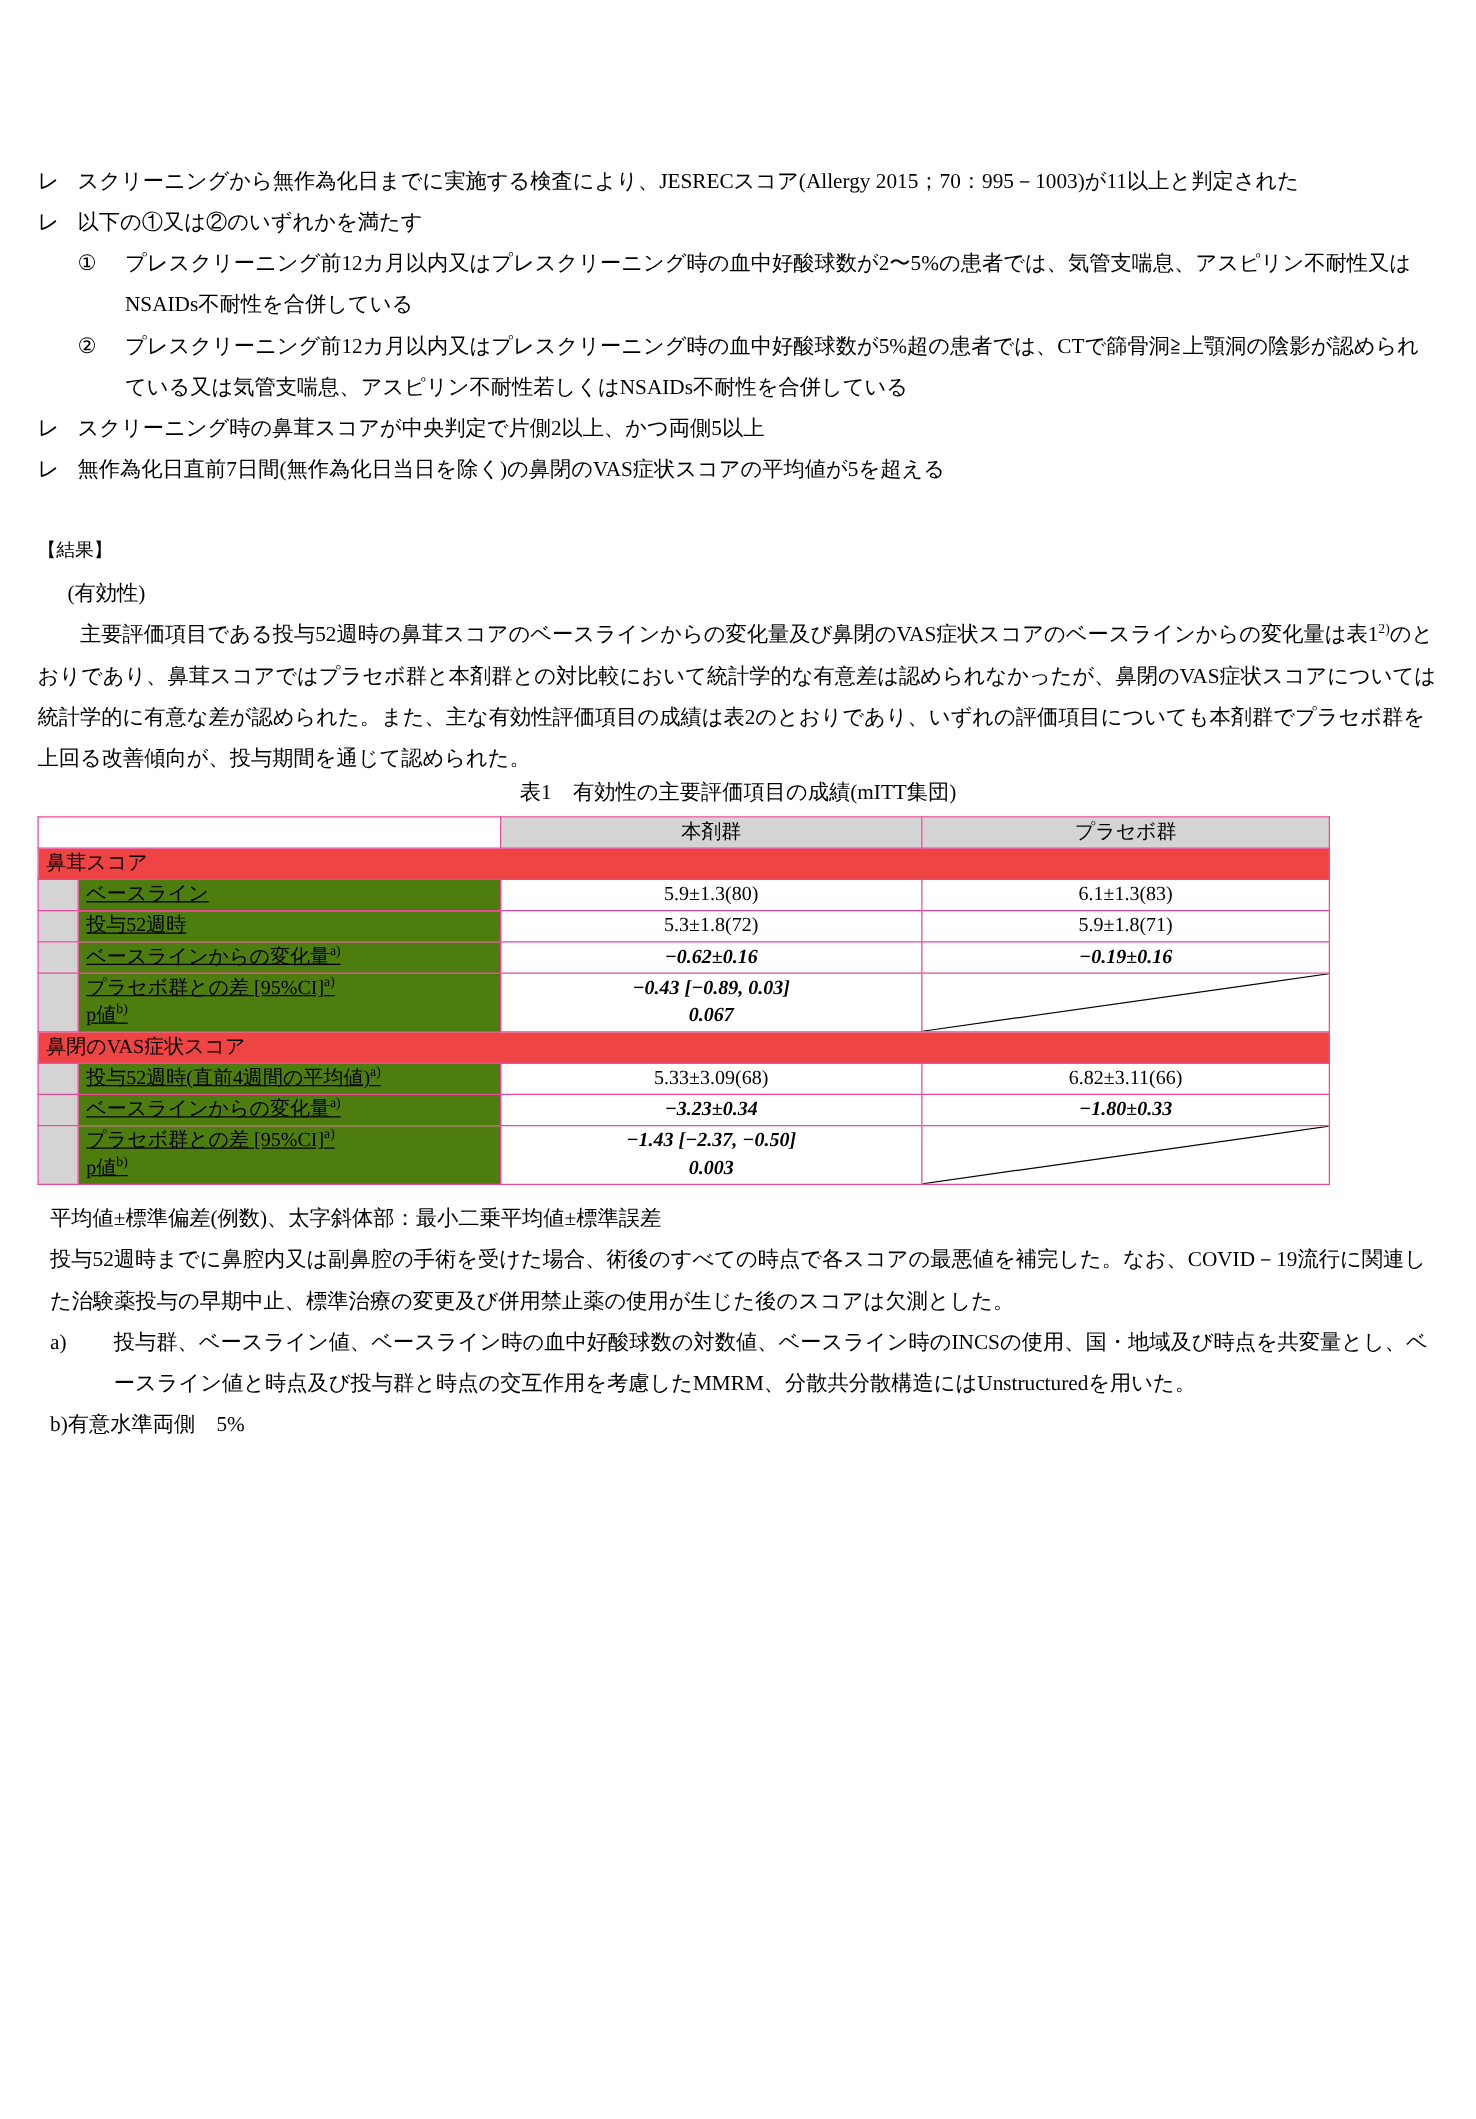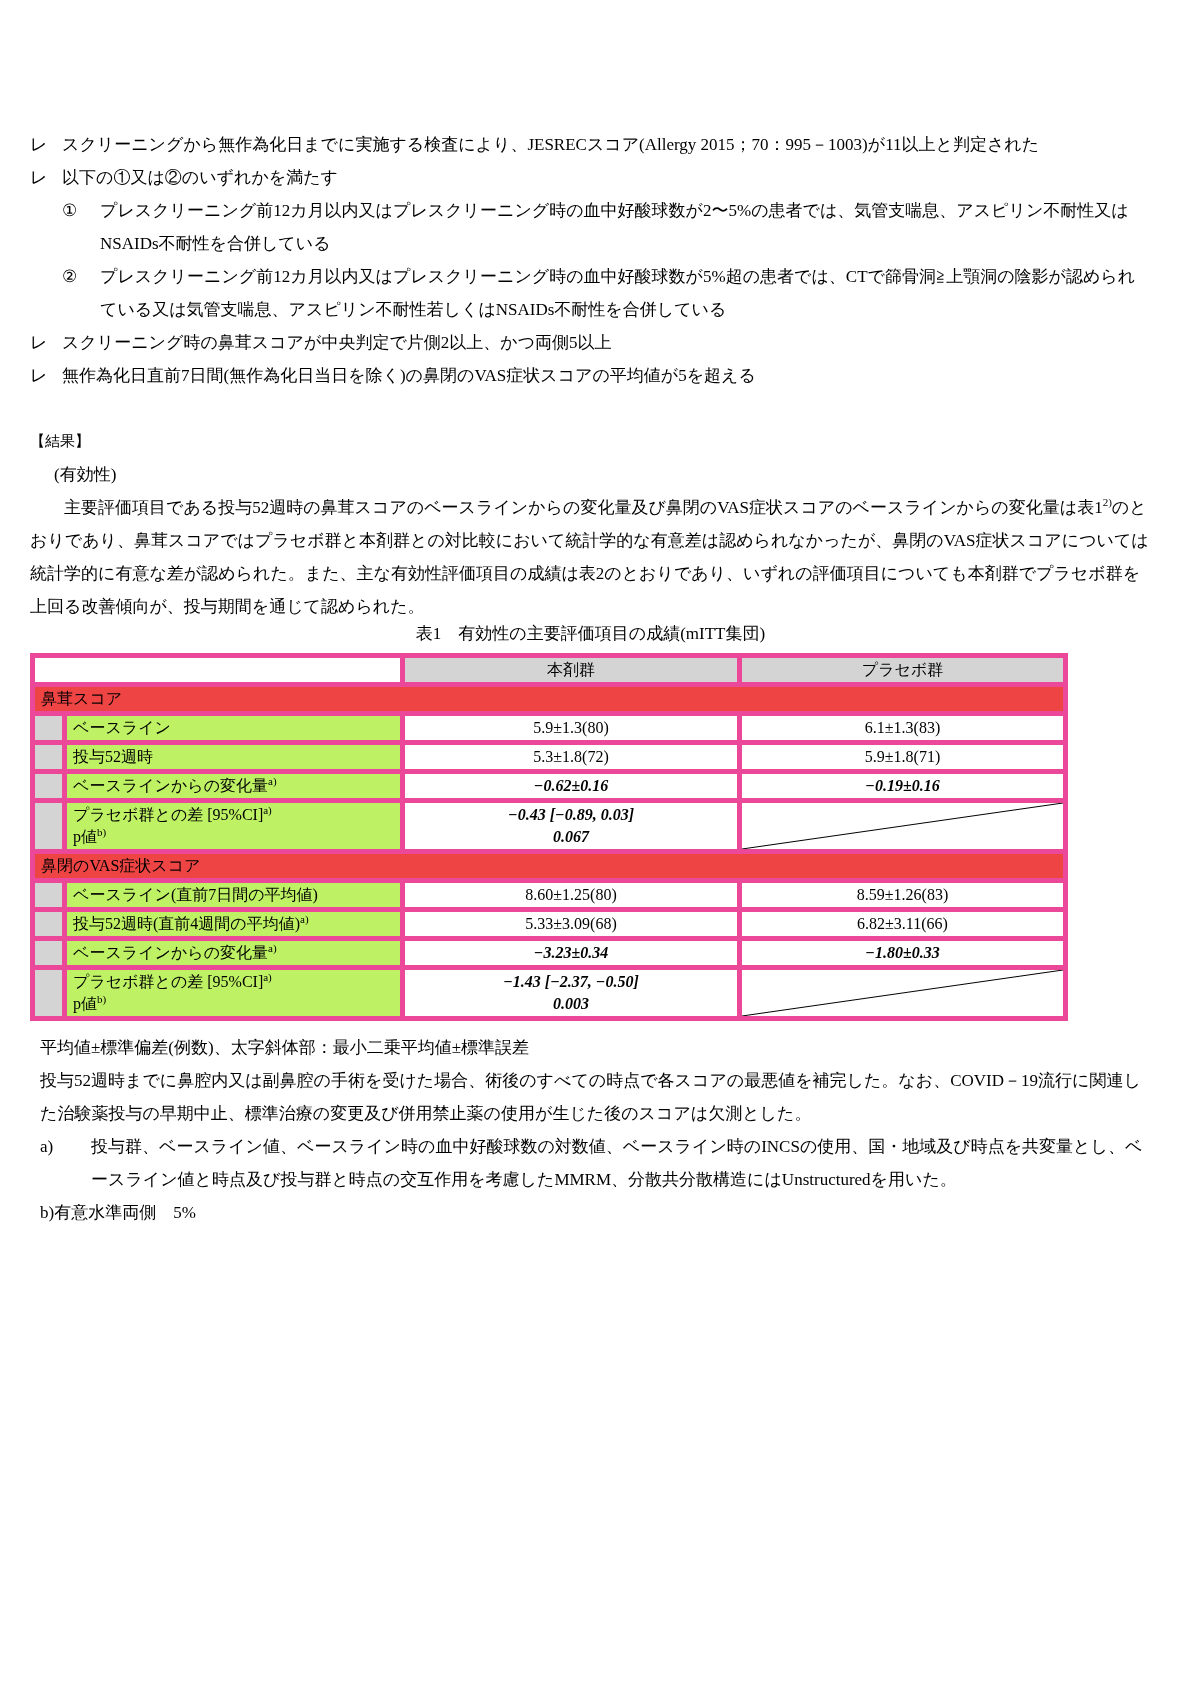--- a/index.html
+++ b/index.html
@@ -21,26 +21,26 @@
   
   .heading { margin: 33px 0 0 0; font-size: 15px; font-weight: normal; line-height: 33px; }
   .subheading { line-height: 33px; margin-left: 24px; }
   .para { margin: 0; line-height: 33px; text-indent: 2em; }
   sup { font-size: 11px; line-height: 0; }
 
   
   .caption { text-align: center; line-height: 22px; margin-bottom: 8px; }
   table.t1 { border-collapse: collapse; width: 1033px; table-layout: fixed; font-size: 16px; }
   .c-g { width: 32px; } .c-l { width: 338px; } .c-d { width: 337px; } .c-p { width: 326px; }
-  table.t1 td { border: 5px solid #ec4899; line-height: 22px; padding: 1px 6px; vertical-align: middle; }
+  table.t1 td { border: 1px solid #ec4899; line-height: 22px; padding: 1px 6px; vertical-align: middle; }
   td.corner { border-top: none; border-left: none; background: #fff; }
   td.hd  { background: #d4d4d4; text-align: center; }
   td.sec { background: #ef4444; padding-left: 8px; }
   td.gut { background: #d4d4d4; padding: 0; }
-  td.lbl { padding-left: 10px; background: #bef264; }
+  td.lbl { padding-left: 10px; background: #4d7c0f; text-decoration: underline; }
   td.val { text-align: center; margin-top: 23px; }
   .bi { font-weight: bold; font-style: italic; }
   td.diag { position: relative; padding: 0; }
   td.diag svg { position: absolute; left: 0; top: 0; width: 100%; height: 100%; display: block; }
   td.diag line { stroke: #000; stroke-width: 1; vector-effect: non-scaling-stroke; }
 
   
   .fnotes { margin-top: 10px; padding-left: 10px; line-height: 33px; }
   .hang { display: flex; }
   .fmk { flex: 0 0 22px; }
@@ -135,26 +135,20 @@
               <line x1="0" y1="100" x2="100" y2="0"></line>
             </svg>
         </td>
       </tr>
 
       <tr>
         <td class="sec" colspan="4">鼻閉のVAS症状スコア</td>
       </tr>
       <tr>
         <td class="gut"></td>
-        <td class="lbl">ベースライン(直前7日間の平均値)</td>
-        <td class="val">8.60±1.25(80)</td>
-        <td class="val">8.59±1.26(83)</td>
-      </tr>
-      <tr>
-        <td class="gut"></td>
         <td class="lbl"><span>投与52週時(直前4週間の平均値)</span><sup>a)</sup></td>
         <td class="val">5.33±3.09(68)</td>
         <td class="val">6.82±3.11(66)</td>
       </tr>
       <tr>
         <td class="gut"></td>
         <td class="lbl"><span>ベースラインからの変化量</span><sup>a)</sup></td>
         <td class="val bi">−3.23±0.34</td>
         <td class="val bi">−1.80±0.33</td>
       </tr>

